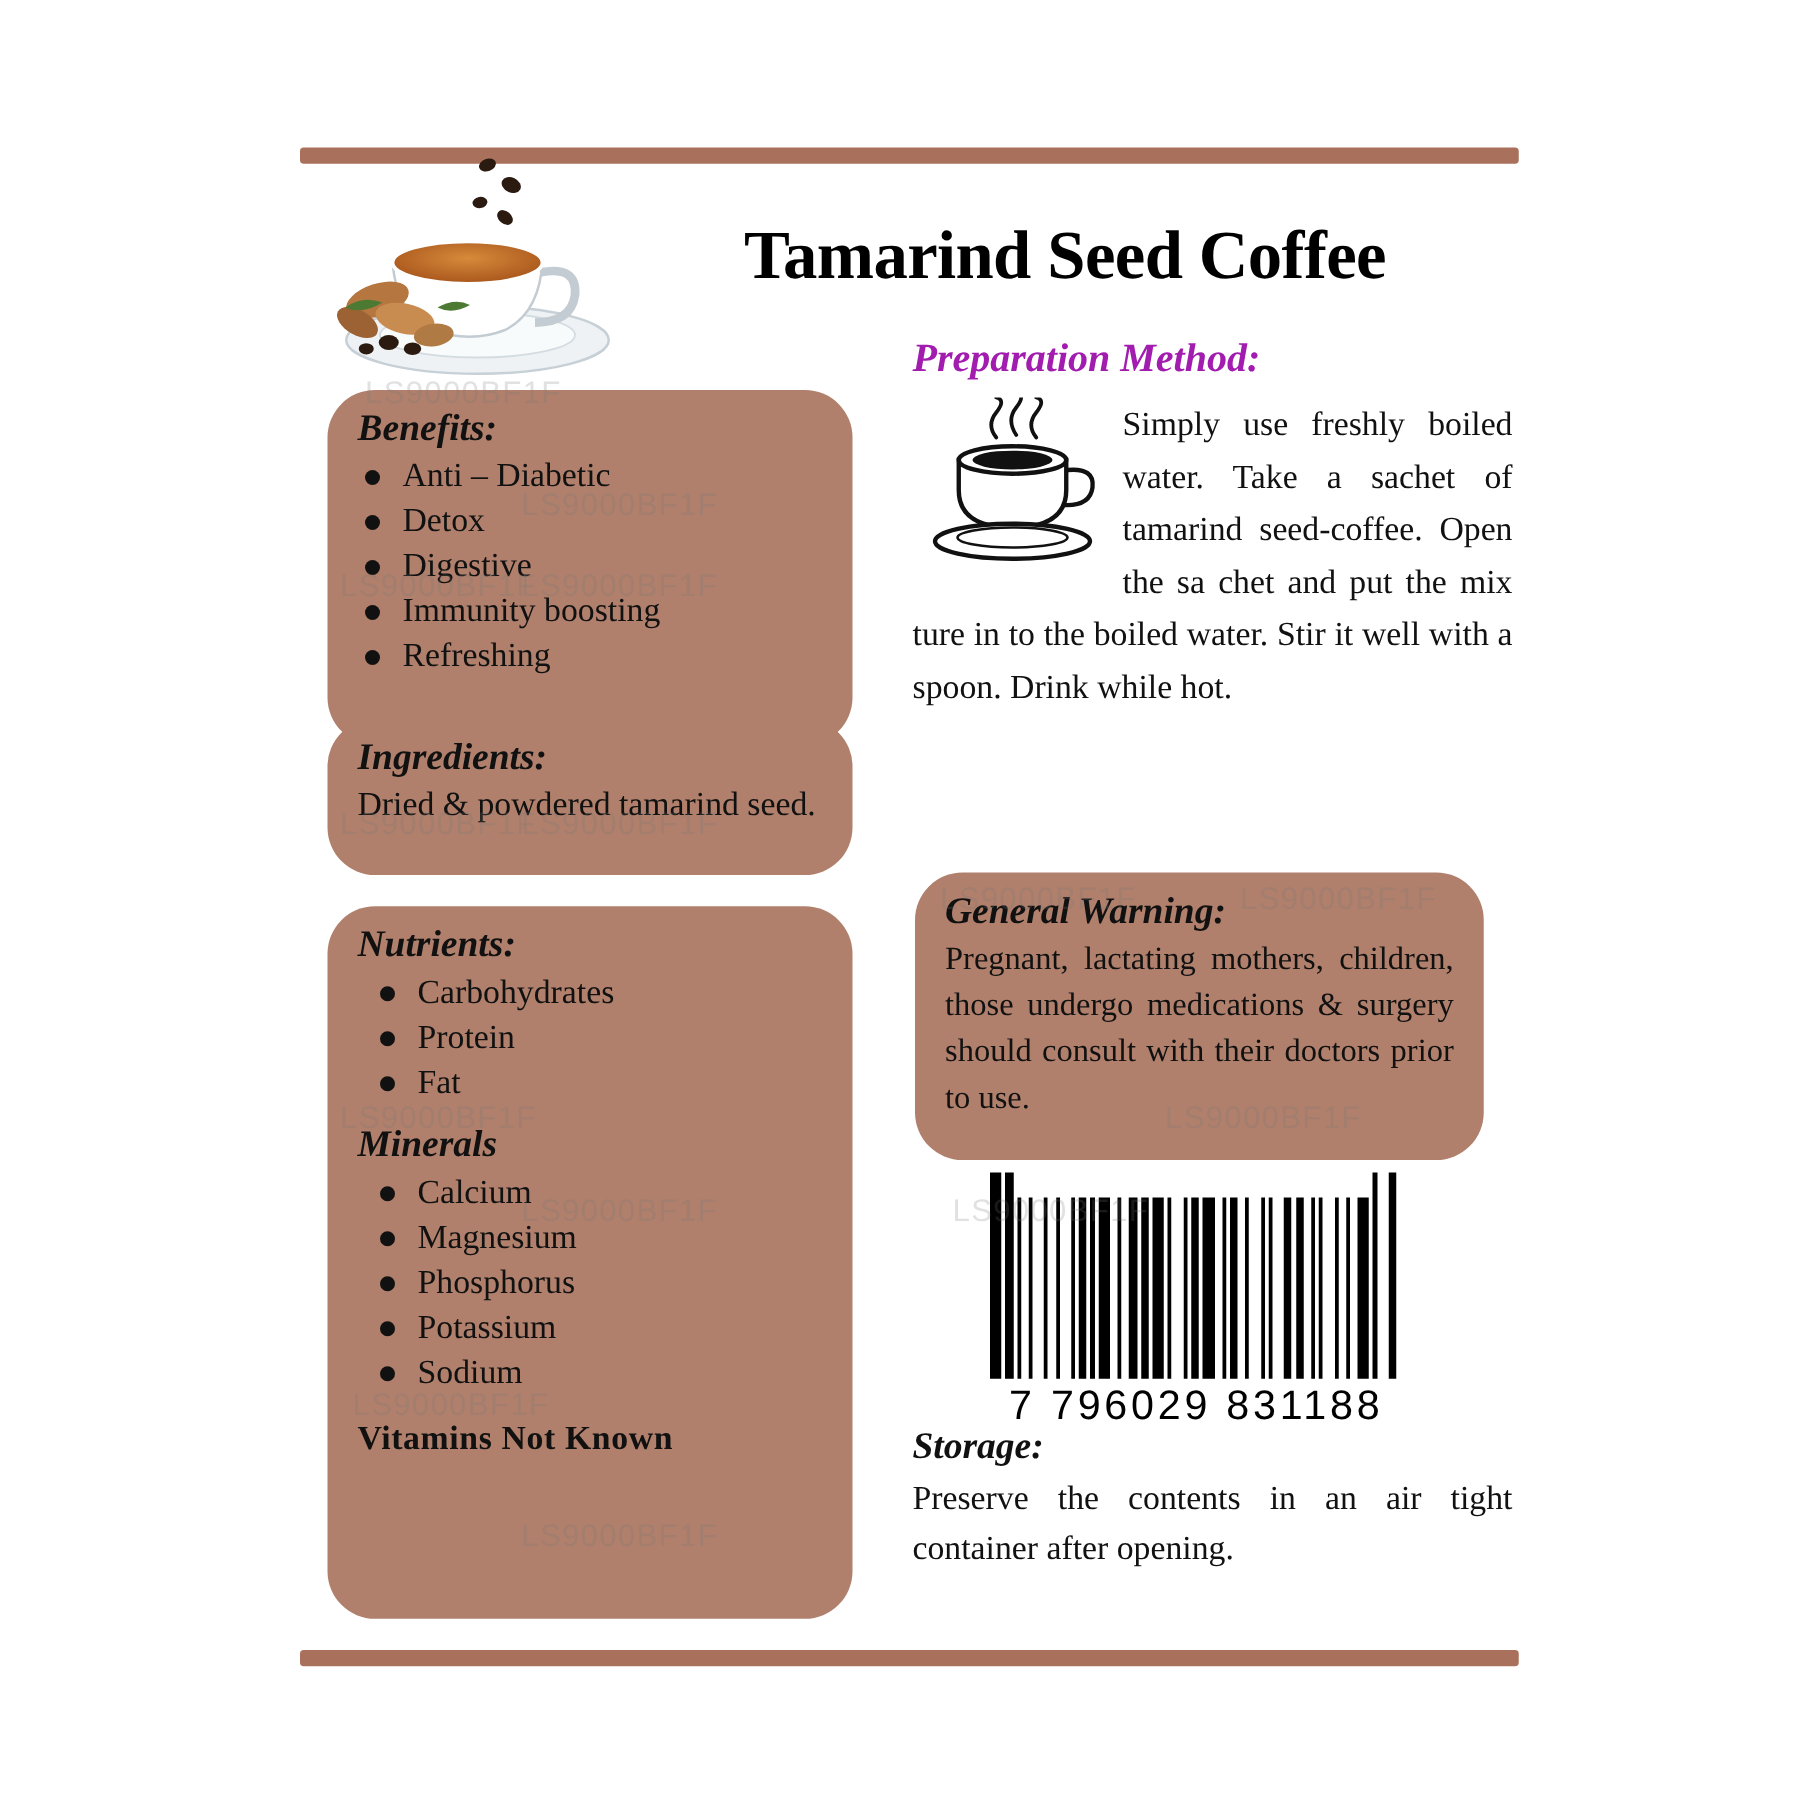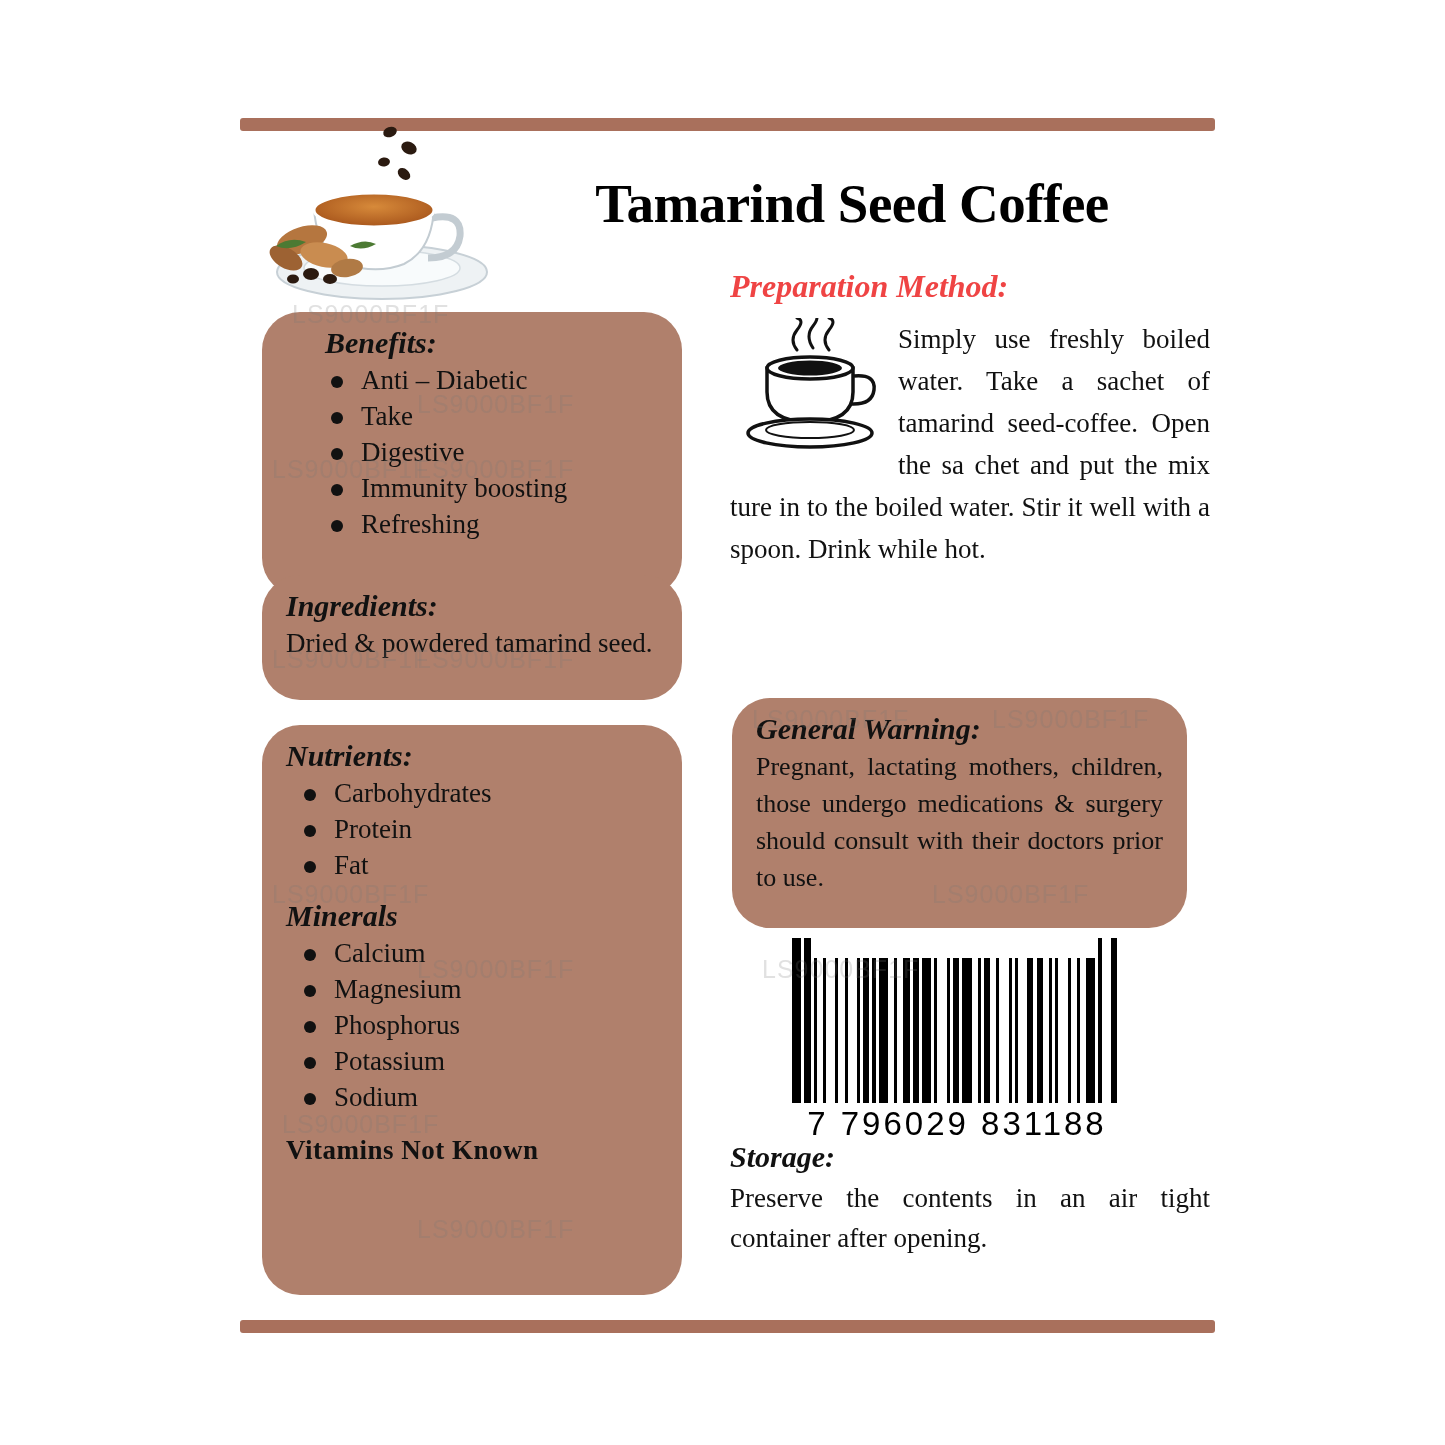--- a/index.html
+++ b/index.html
@@ -74,21 +74,21 @@
   }
 
   
   .panel {
     position: absolute;
     background: #b0806c;
     border-radius: 38px;
     box-sizing: border-box;
     z-index: 2;
   }
-  .panel-benefits   { left: 30px;  top: 202px; width: 420px; height: 284px; padding-left: 39px; }
+  .panel-benefits   { left: 30px;  top: 202px; width: 420px; height: 284px; }
   .panel-ingredients{ left: 30px;  top: 465px; width: 420px; height: 125px; }
   .panel-nutrients  { left: 30px;  top: 615px; width: 420px; height: 570px; }
   .panel-warning    { left: 500px; top: 588px; width: 455px; height: 230px; }
 
   .p-head {
     font-style: italic;
     font-weight: bold;
     font-size: 30px;
     color: #111;
     margin: 0;
@@ -144,21 +144,21 @@
   }
 
   
   .prep-head {
     position: absolute;
     left: 498px;
     top: 158px;
     font-style: italic;
     font-weight: bold;
     font-size: 32px;
-    color: #ef4444;
+    color: #a21caf;
   }
   .cup-icon {
     position: absolute;
     left: 505px;
     top: 208px;
     width: 155px;
     height: 140px;
   }
   .prep-text {
     position: absolute;
@@ -273,21 +273,21 @@
     </svg>
   </div>
 
   <div class="title">Tamarind Seed Coffee</div>
 
   <div class="panel panel-benefits">
     <div class="inner">
       <div class="p-head">Benefits:</div>
       <ul class="bullets">
         <li>Anti – Diabetic</li>
-        <li>Take</li>
+        <li>Detox</li>
         <li>Digestive</li>
         <li>Immunity boosting</li>
         <li>Refreshing</li>
       </ul>
     </div>
   </div>
 
   <div class="panel panel-ingredients">
     <div class="inner">
       <div class="p-head">Ingredients:</div>

